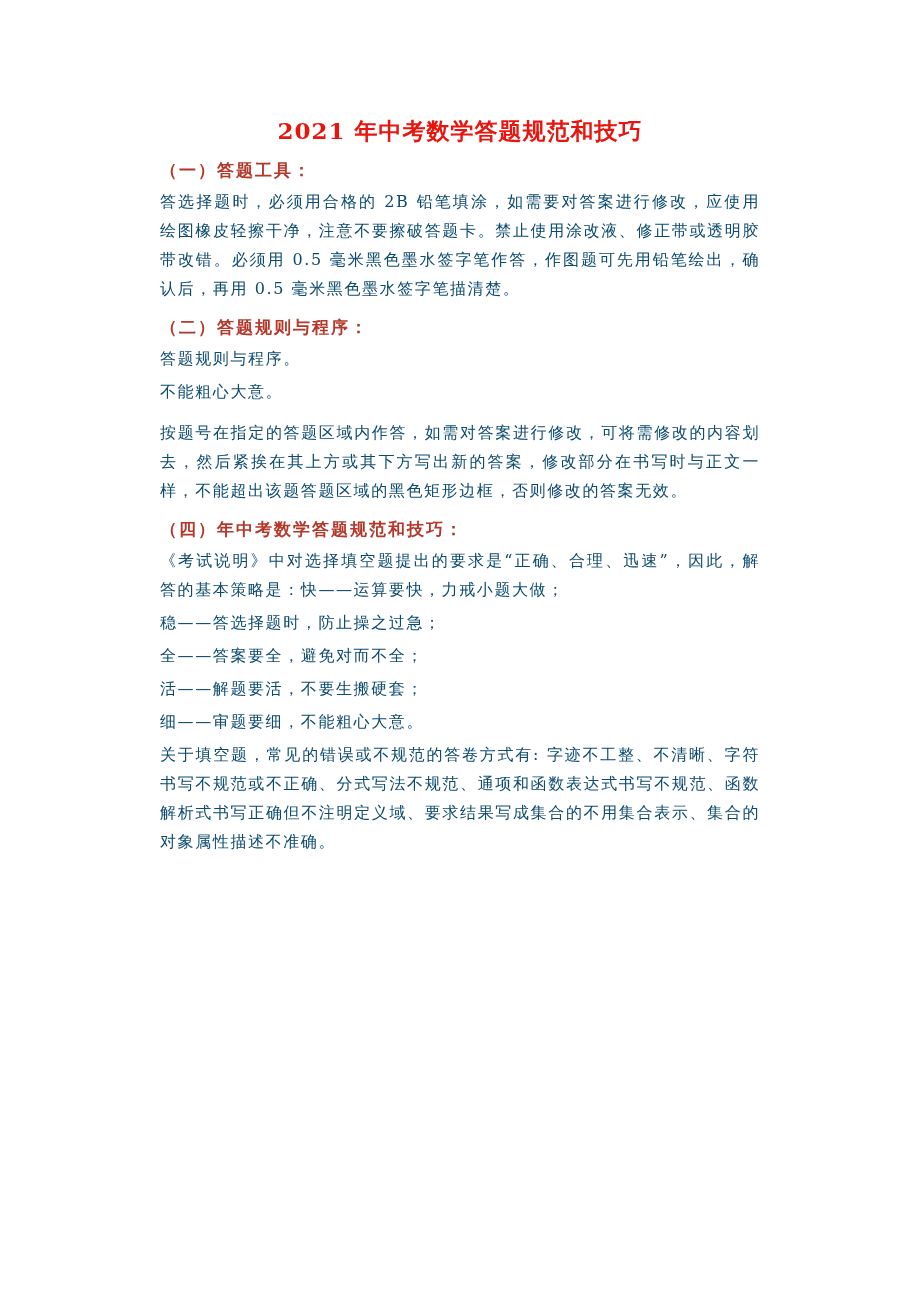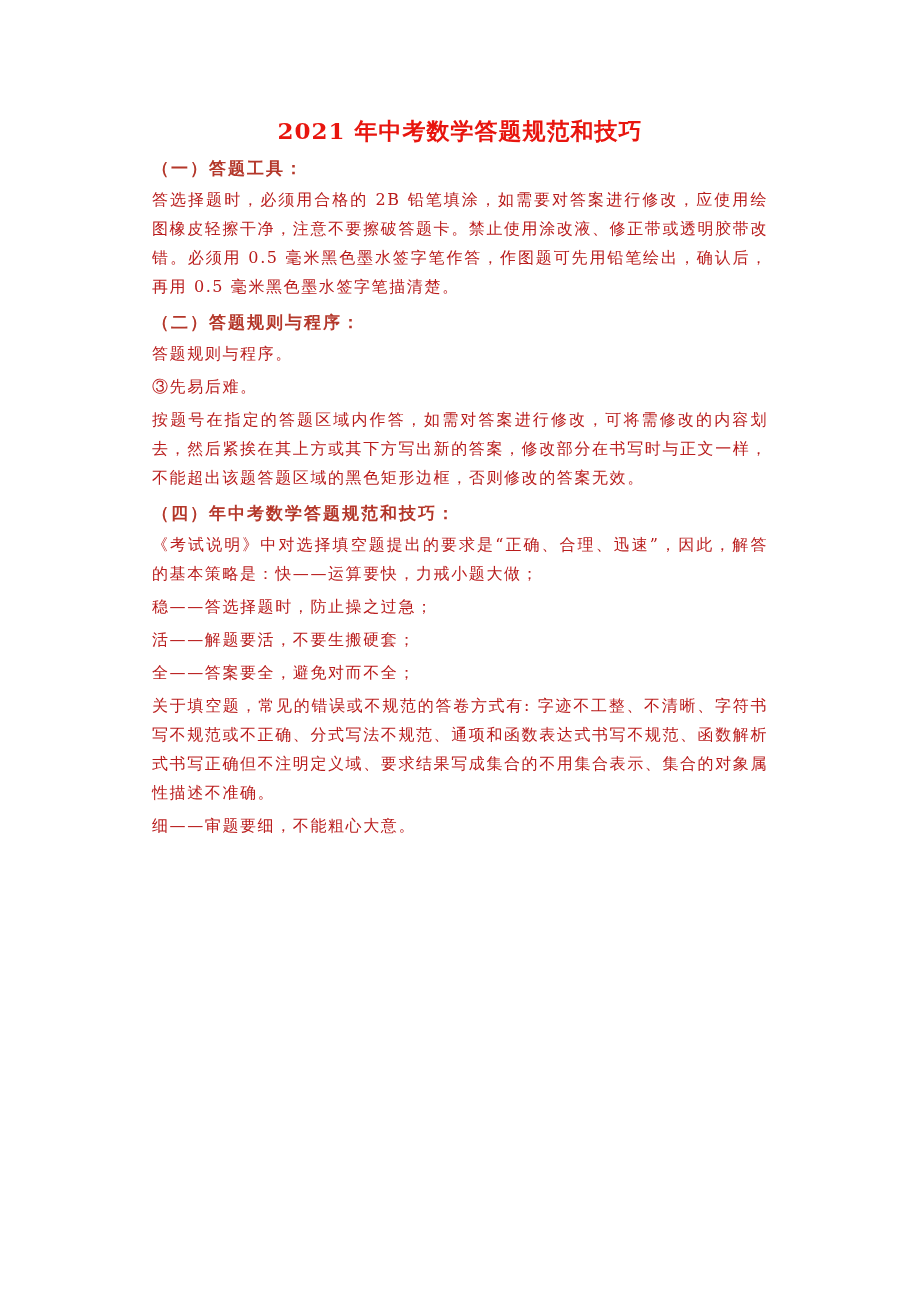--- a/index.html
+++ b/index.html
@@ -15,64 +15,64 @@
   }
   .doc-title {
     margin: 0 0 10px 0;
     font-size: 23px;
     line-height: 30px;
     font-weight: bold;
     text-align: center;
     letter-spacing: 1px;
     color: #e8150e;
   }
-  .section { margin: 4px; }
+  .section { margin: 12px; }
   .section-heading {
     margin: 9px 0 5px 0;
     font-size: 17px;
     line-height: 24px;
     font-weight: bold;
     letter-spacing: 2px;
     color: #b4372a;
   }
   .body-paragraph {
     margin: 0 0 4px 0;
     font-size: 16px;
     line-height: 29px;
     letter-spacing: 1.6px;
-    color: #b91c1c;
+    color: #0c4a6e;
     text-align: justify;
     text-justify: inter-ideograph;
   }
 </style>
 </head>
 <body>
 
 <div class="page">
 
   <h1 class="doc-title">2021 年中考数学答题规范和技巧</h1>
 
   <section class="section">
     <h2 class="section-heading">（一）答题工具：</h2>
     <p class="body-paragraph">答选择题时，必须用合格的 2B 铅笔填涂，如需要对答案进行修改，应使用绘图橡皮轻擦干净，注意不要擦破答题卡。禁止使用涂改液、修正带或透明胶带改错。必须用 0.5 毫米黑色墨水签字笔作答，作图题可先用铅笔绘出，确认后，再用 0.5 毫米黑色墨水签字笔描清楚。</p>
   </section>
 
   <section class="section">
     <h2 class="section-heading">（二）答题规则与程序：</h2>
     <p class="body-paragraph">答题规则与程序。</p>
-    <p class="body-paragraph">③先易后难。</p>
+    <p class="body-paragraph">不能粗心大意。</p>
   </section>
 
   <section class="section">
     <p class="body-paragraph">按题号在指定的答题区域内作答，如需对答案进行修改，可将需修改的内容划去，然后紧挨在其上方或其下方写出新的答案，修改部分在书写时与正文一样，不能超出该题答题区域的黑色矩形边框，否则修改的答案无效。</p>
   </section>
 
   <section class="section">
     <h2 class="section-heading">（四）年中考数学答题规范和技巧：</h2>
     <p class="body-paragraph">《考试说明》中对选择填空题提出的要求是“正确、合理、迅速”，因此，解答的基本策略是：快——运算要快，力戒小题大做；</p>
     <p class="body-paragraph">稳——答选择题时，防止操之过急；</p>
+    <p class="body-paragraph">全——答案要全，避免对而不全；</p>
     <p class="body-paragraph">活——解题要活，不要生搬硬套；</p>
-    <p class="body-paragraph">全——答案要全，避免对而不全；</p>
+    <p class="body-paragraph">细——审题要细，不能粗心大意。</p>
     <p class="body-paragraph">关于填空题，常见的错误或不规范的答卷方式有: 字迹不工整、不清晰、字符书写不规范或不正确、分式写法不规范、通项和函数表达式书写不规范、函数解析式书写正确但不注明定义域、要求结果写成集合的不用集合表示、集合的对象属性描述不准确。</p>
-    <p class="body-paragraph">细——审题要细，不能粗心大意。</p>
   </section>
 
 </div>
 
 </body></html>

